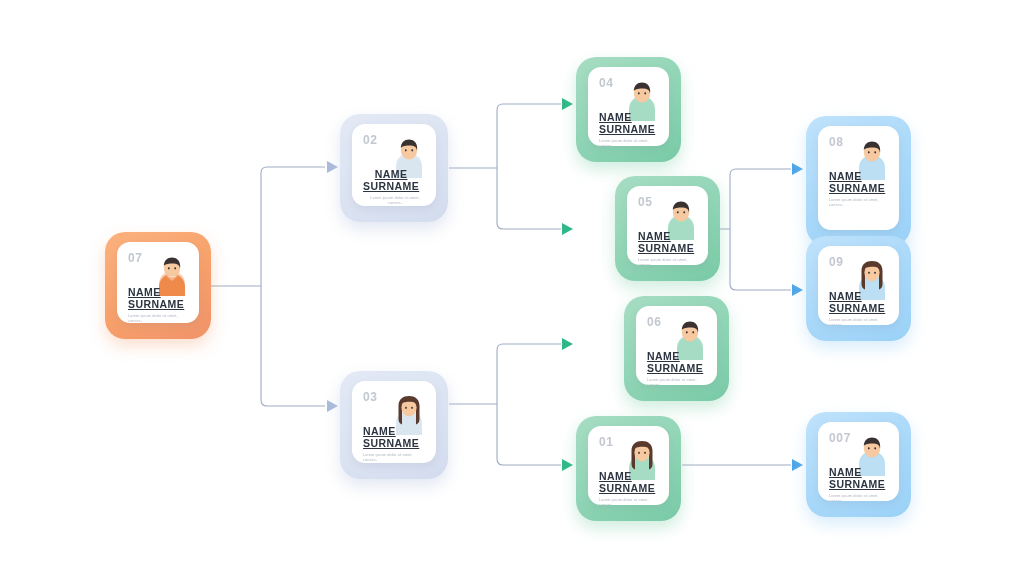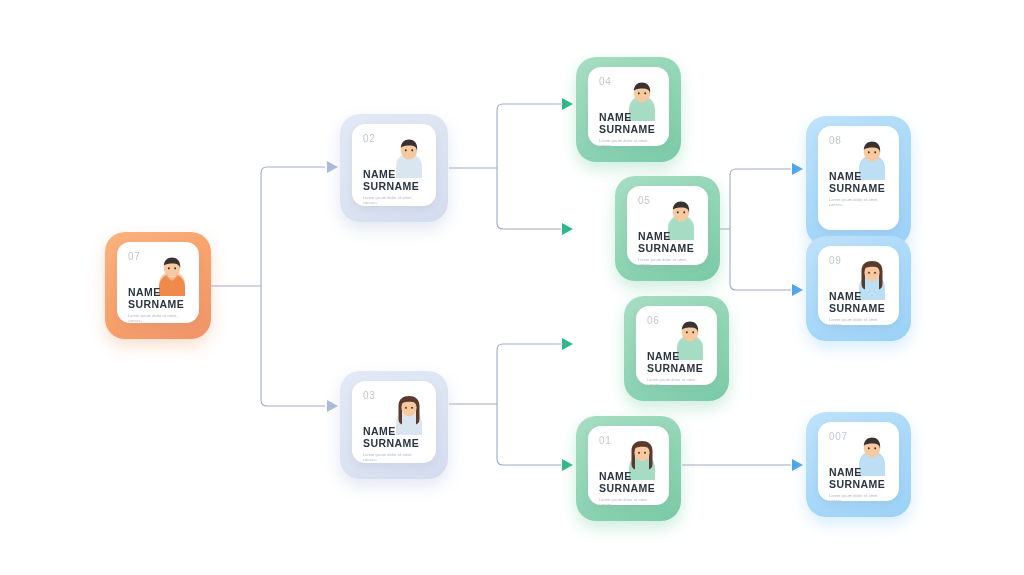--- a/index.html
+++ b/index.html
@@ -23,28 +23,29 @@
   .inner{
     position:absolute;
     left:12px;top:10px;right:12px;bottom:16px;
     background:#ffffff;
     border-radius:13px;
     box-shadow:0 3px 7px rgba(120,130,150,.13);
     overflow:hidden;
   }
   .num{
     position:absolute;left:11px;top:9px;
-    font-size:10px;letter-spacing:.7px;
-    color:#c2c7d0;font-weight:400;
+    font-size:12px;letter-spacing:.7px;
+    color:#c2c7d0;font-weight:700;
   }
   .nm{
     position:absolute;left:11px;top:45px;
     font-size:10.5px;line-height:11.6px;
     font-weight:700;letter-spacing:.45px;
     color:#2b3440;
+    text-decoration:underline;
   }
   .nm span{display:block;}
   .body{
     position:absolute;left:11px;top:71px;right:9px;
     font-size:3.9px;line-height:5.2px;
     color:#aeb5c0;letter-spacing:.06px;
   }
   .body span{display:block;}
 
   
@@ -130,21 +131,21 @@
         <span>NAME</span>
         <span>SURNAME</span>
       </div>
       <div class="body">
         <span>Lorem ipsum dolor sit amet, consec-</span>
 
       </div>
     </div>
   </div>
 
-  <div class="node" style="left:340px;top:114px;width:108px;height:108px;">
+  <div class="node" style="left:340px;top:114px;width:108px;height:108px;text-align:center;">
     <div class="frame f-slate"></div>
     <div class="inner">
       <div class="num">02</div>
       <svg class="av" viewBox="0 0 40 42">
         <circle cx="20" cy="30" r="13" fill="#cfe1ee" opacity=".7"></circle>
         <path d="M20 20c-8 0-13 6-13 13v9h26v-9c0-7-5-13-13-13z" fill="#d9e6f0"></path>
         <ellipse cx="20" cy="14" rx="8.2" ry="9.4" fill="#f6c9a0"></ellipse>
         <path d="M11.8 12.5c0-6 3.6-9 8.2-9s8.2 3 8.2 9c0 1-.4 2-.4 2 0-3.5-2-5-7.8-5-4.1 0-8.2 1-8.2 3z" fill="#3a3230"></path>
         <ellipse cx="16.8" cy="14.3" rx=".95" ry="1.15" fill="#3a3230"></ellipse>
         <ellipse cx="23.2" cy="14.3" rx=".95" ry="1.15" fill="#3a3230"></ellipse>

